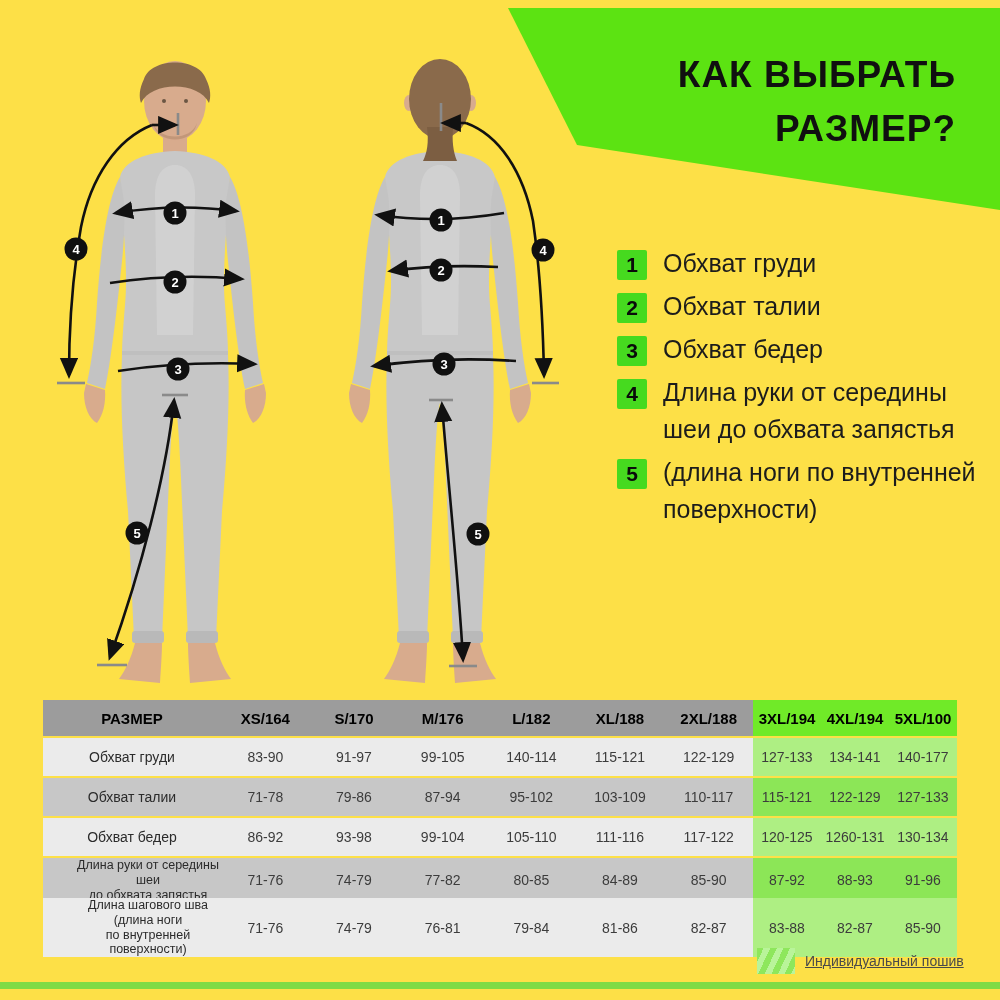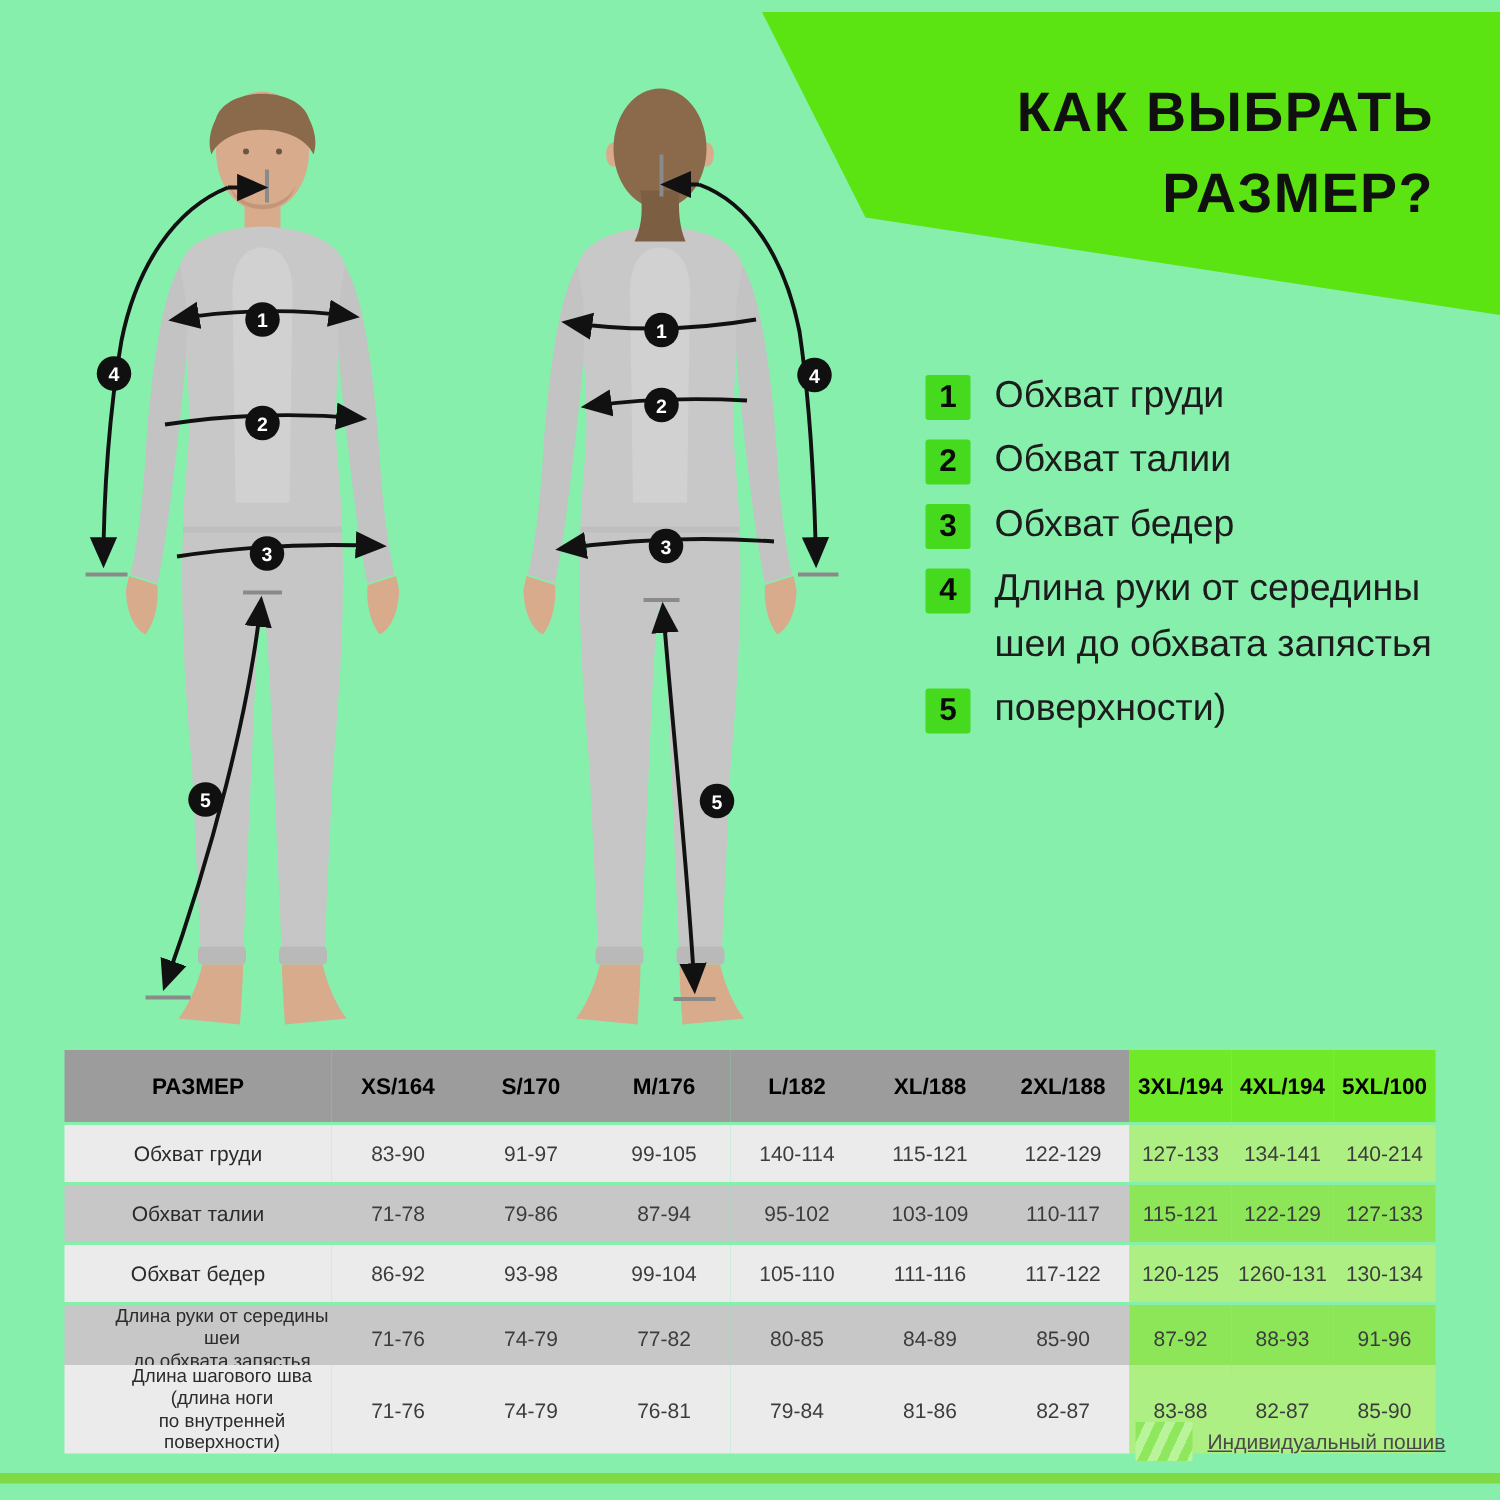--- a/index.html
+++ b/index.html
@@ -1,16 +1,16 @@
 <!DOCTYPE html>
 <html><head>
 <meta charset="utf-8">
 <style>
   html,body{margin:0;padding:0;background:#fff;}
-  .stage{position:relative;width:1000px;height:1000px;background:#86efac;overflow:hidden;
+  .stage{position:relative;width:1000px;height:1000px;background:#fde047;overflow:hidden;
          font-family:"Liberation Sans","DejaVu Sans",sans-serif;}
 
   
   .banner-svg{position:absolute;left:0;top:0;pointer-events:none;}
   .banner-text{position:absolute;top:56px;right:44px;text-align:right;color:#101010;
                font-weight:700;font-size:37px;letter-spacing:1px;line-height:1;}
   .banner-text .l2{margin-top:17px;}
 
   
   .figures{position:absolute;left:25px;top:45px;}
@@ -23,21 +23,21 @@
   .legend{position:absolute;left:617px;top:250px;width:378px;}
   .leg-row{display:flex;align-items:flex-start;gap:16px;margin-bottom:11px;}
   .leg-num{flex:0 0 30px;width:30px;height:30px;background:#46da1f;border-radius:2px;
            color:#0a0a0a;font-weight:700;font-size:21px;display:flex;align-items:center;justify-content:center;}
   .leg-text{font-size:25px;line-height:37px;margin-top:-5px;color:#1c1c1c;}
 
   
   .size-table{position:absolute;left:43px;top:700px;width:914px;}
   .t-row{display:grid;grid-template-columns:178px repeat(6,1fr) 68px 68px 68px;
          height:38px;margin-bottom:2px;}
-  .t-row.t-head{height:48px;}
+  .t-row.t-head{height:36px;}
   .c{display:flex;align-items:center;justify-content:center;font-size:14px;color:#3c3c3c;text-align:center;}
   .t-head .c{background:#9c9c9c;color:#000;font-weight:700;font-size:15px;}
   .t-head .c.green{background:#70ea28;}
   .row-light .c{background:#ebebeb;}
   .row-light .c.green{background:#aeef83;}
   .row-dark .c{background:#c7c7c7;}
   .row-dark .c.green{background:#8ce657;}
   .lab{font-size:14px;color:#2b2b2b;}
   .lab.small{font-size:12.5px;line-height:1.18;flex-direction:column;padding-left:32px;}
 
@@ -173,20 +173,21 @@
     <div class="leg-row">
       <div class="leg-num">4</div>
       <div class="leg-text">
         <div>Длина руки от середины</div>
         <div>шеи до обхвата запястья</div>
       </div>
     </div>
     <div class="leg-row">
       <div class="leg-num">5</div>
       <div class="leg-text">
+        <div>(длина ноги по внутренней</div>
         <div>поверхности)</div>
       </div>
     </div>
   </div>
 
   <div class="size-table">
     <div class="t-row t-head">
       <div class="c lab">РАЗМЕР</div>
       <div class="c">XS/164</div>
       <div class="c">S/170</div>
@@ -202,21 +203,21 @@
     <div class="t-row row-light">
       <div class="c lab">Обхват груди</div>
       <div class="c">83-90</div>
       <div class="c">91-97</div>
       <div class="c">99-105</div>
       <div class="c">140-114</div>
       <div class="c">115-121</div>
       <div class="c">122-129</div>
       <div class="c green">127-133</div>
       <div class="c green">134-141</div>
-      <div class="c green">140-214</div>
+      <div class="c green">140-177</div>
     </div>
 
     <div class="t-row row-dark">
       <div class="c lab">Обхват талии</div>
       <div class="c">71-78</div>
       <div class="c">79-86</div>
       <div class="c">87-94</div>
       <div class="c">95-102</div>
       <div class="c">103-109</div>
       <div class="c">110-117</div>

